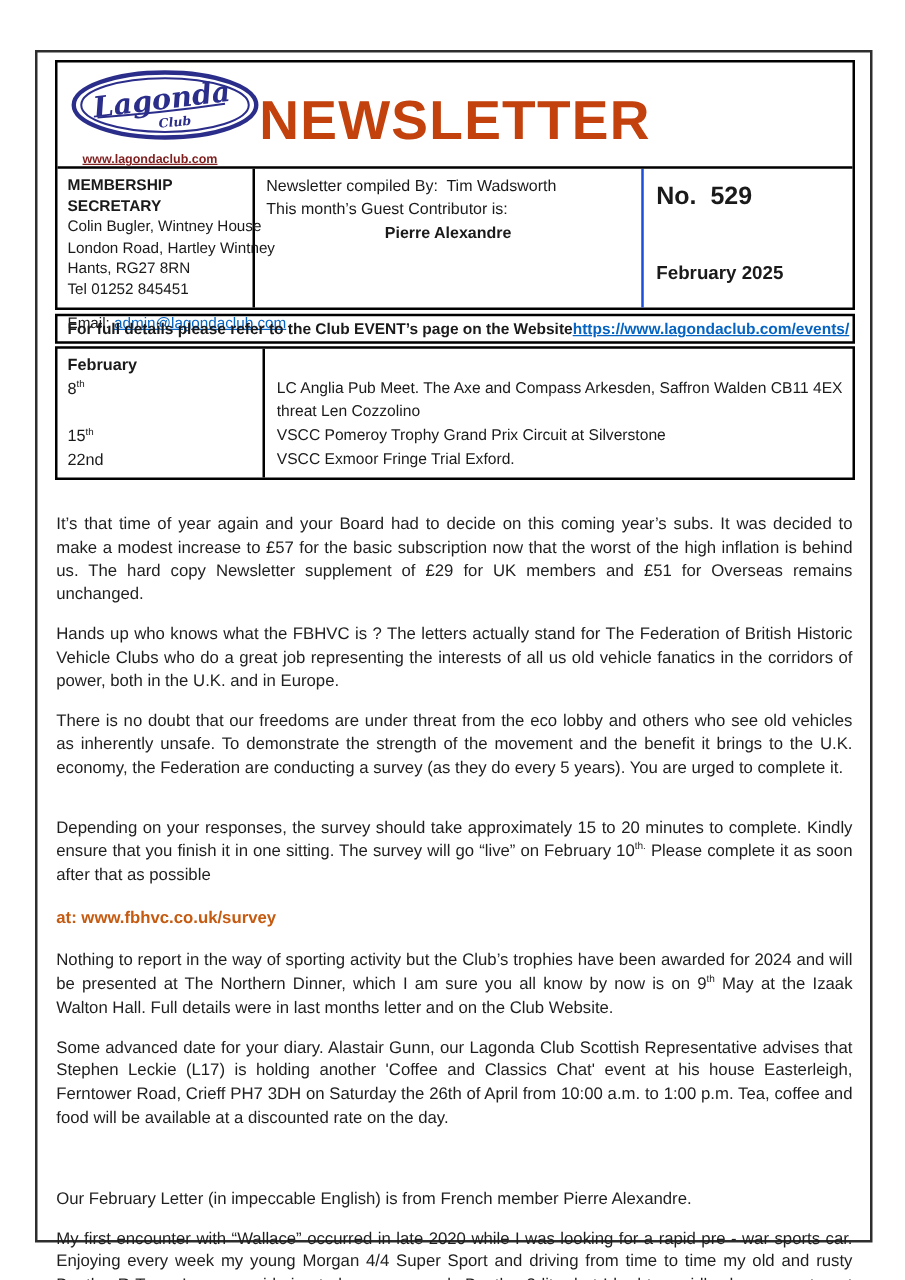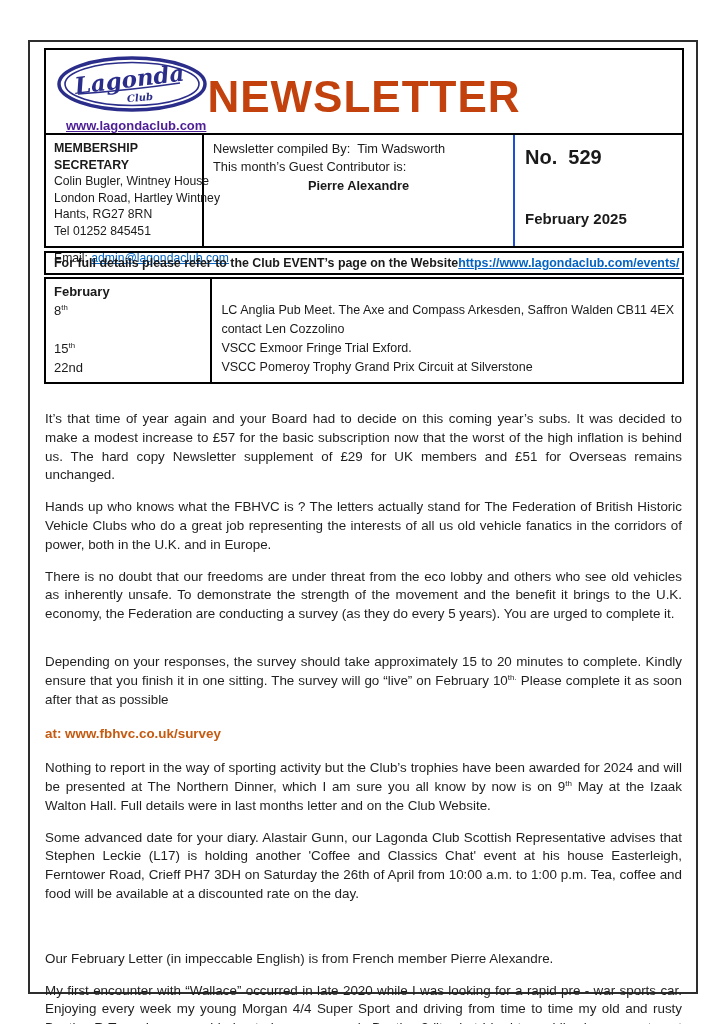--- a/index.html
+++ b/index.html
@@ -11,22 +11,22 @@
   .frame {
     position:absolute; left:28px; top:40px; width:670px; height:954px;
     border:2px solid #2e2e2e; padding:6px 12px 0 14px; background:#fff;
   }
   .tbl { border:2px solid #000; background:#fff; }
 
   
   .hdr-row { position:relative; height:85px; border-bottom:2px solid #000; }
   .logo-block { position:absolute; left:10px; top:6px; width:170px; }
   .site-link {
-    display:inline-block; margin:2px 0 0 10px; font-size:13px; font-weight:bold;
-    color:#4c1d95; text-decoration:underline;
+    display:inline-block; margin:2px 0 0 10px; font-size:10px; font-weight:bold;
+    color:#7f1d1d; text-decoration:underline;
   }
   .nl-title {
     text-align:center; padding-top:22px; font-size:44px; font-weight:bold;
     letter-spacing:1px; color:#c2410c;
   }
 
   .info-row { display:flex; height:111px; font-size:12.2px; }
   .col-member { width:158px; border-right:2px solid #000; padding:5px 8px; line-height:16.5px; }
   .col-member .head { font-weight:bold; font-size:12.4px; }
   .col-member .line { white-space:nowrap; }
@@ -118,23 +118,23 @@
       <div class="ev-left">
         <div class="month">February</div>
         <div><span>8</span><sup>th</sup></div>
         <div class="spacer"></div>
         <div><span>15</span><sup>th</sup></div>
         <div><span>22nd</span><sup></sup></div>
       </div>
       <div class="ev-right">
         <div class="spacer"></div>
         <div class="dline">LC Anglia Pub Meet. The Axe and Compass Arkesden, Saffron Walden CB11 4EX</div>
-        <div class="dline">contact Len Cozzolino</div>
+        <div class="dline">threat Len Cozzolino</div>
+        <div class="dline">VSCC Pomeroy Trophy Grand Prix Circuit at Silverstone</div>
         <div class="dline">VSCC Exmoor Fringe Trial Exford.</div>
-        <div class="dline">VSCC Pomeroy Trophy Grand Prix Circuit at Silverstone</div>
       </div>
     </div>
 
     <div class="body-text">
       <p>It’s that time of year again and your Board had to decide on this coming year’s subs. It was decided to make a modest increase to £57 for the basic subscription now that the worst of the high inflation is behind us. The hard copy Newsletter supplement of £29 for UK members and £51 for Overseas remains unchanged.</p>
       <p>Hands up who knows what the FBHVC is ? The letters actually stand for The Federation of British Historic Vehicle Clubs who do a great job representing the interests of all us old vehicle fanatics in the corridors of power, both in the U.K. and in Europe.</p>
       <p>There is no doubt that our freedoms are under threat from the eco lobby and others who see old vehicles as inherently unsafe. To demonstrate the strength of the movement and the benefit it brings to the U.K. economy, the Federation are conducting a survey (as they do every 5 years). You are urged to complete it.</p>
       <p class="p-gap-top"><span>Depending on your responses, the survey should take approximately 15 to 20 minutes to complete. Kindly ensure that you finish it in one sitting. The survey will go “live” on February 10</span><sup>th.</sup><span>  Please complete it as soon after that as possible</span></p>
       <div class="survey-line">at: www.fbhvc.co.uk/survey</div>
       <p><span>Nothing to report in the way of sporting activity but the Club’s trophies have been awarded for 2024 and will be presented at The Northern Dinner, which I am sure you all know by now is on 9</span><sup>th</sup><span> May at the Izaak Walton Hall. Full details were in last months letter and on the Club Website.</span></p>

